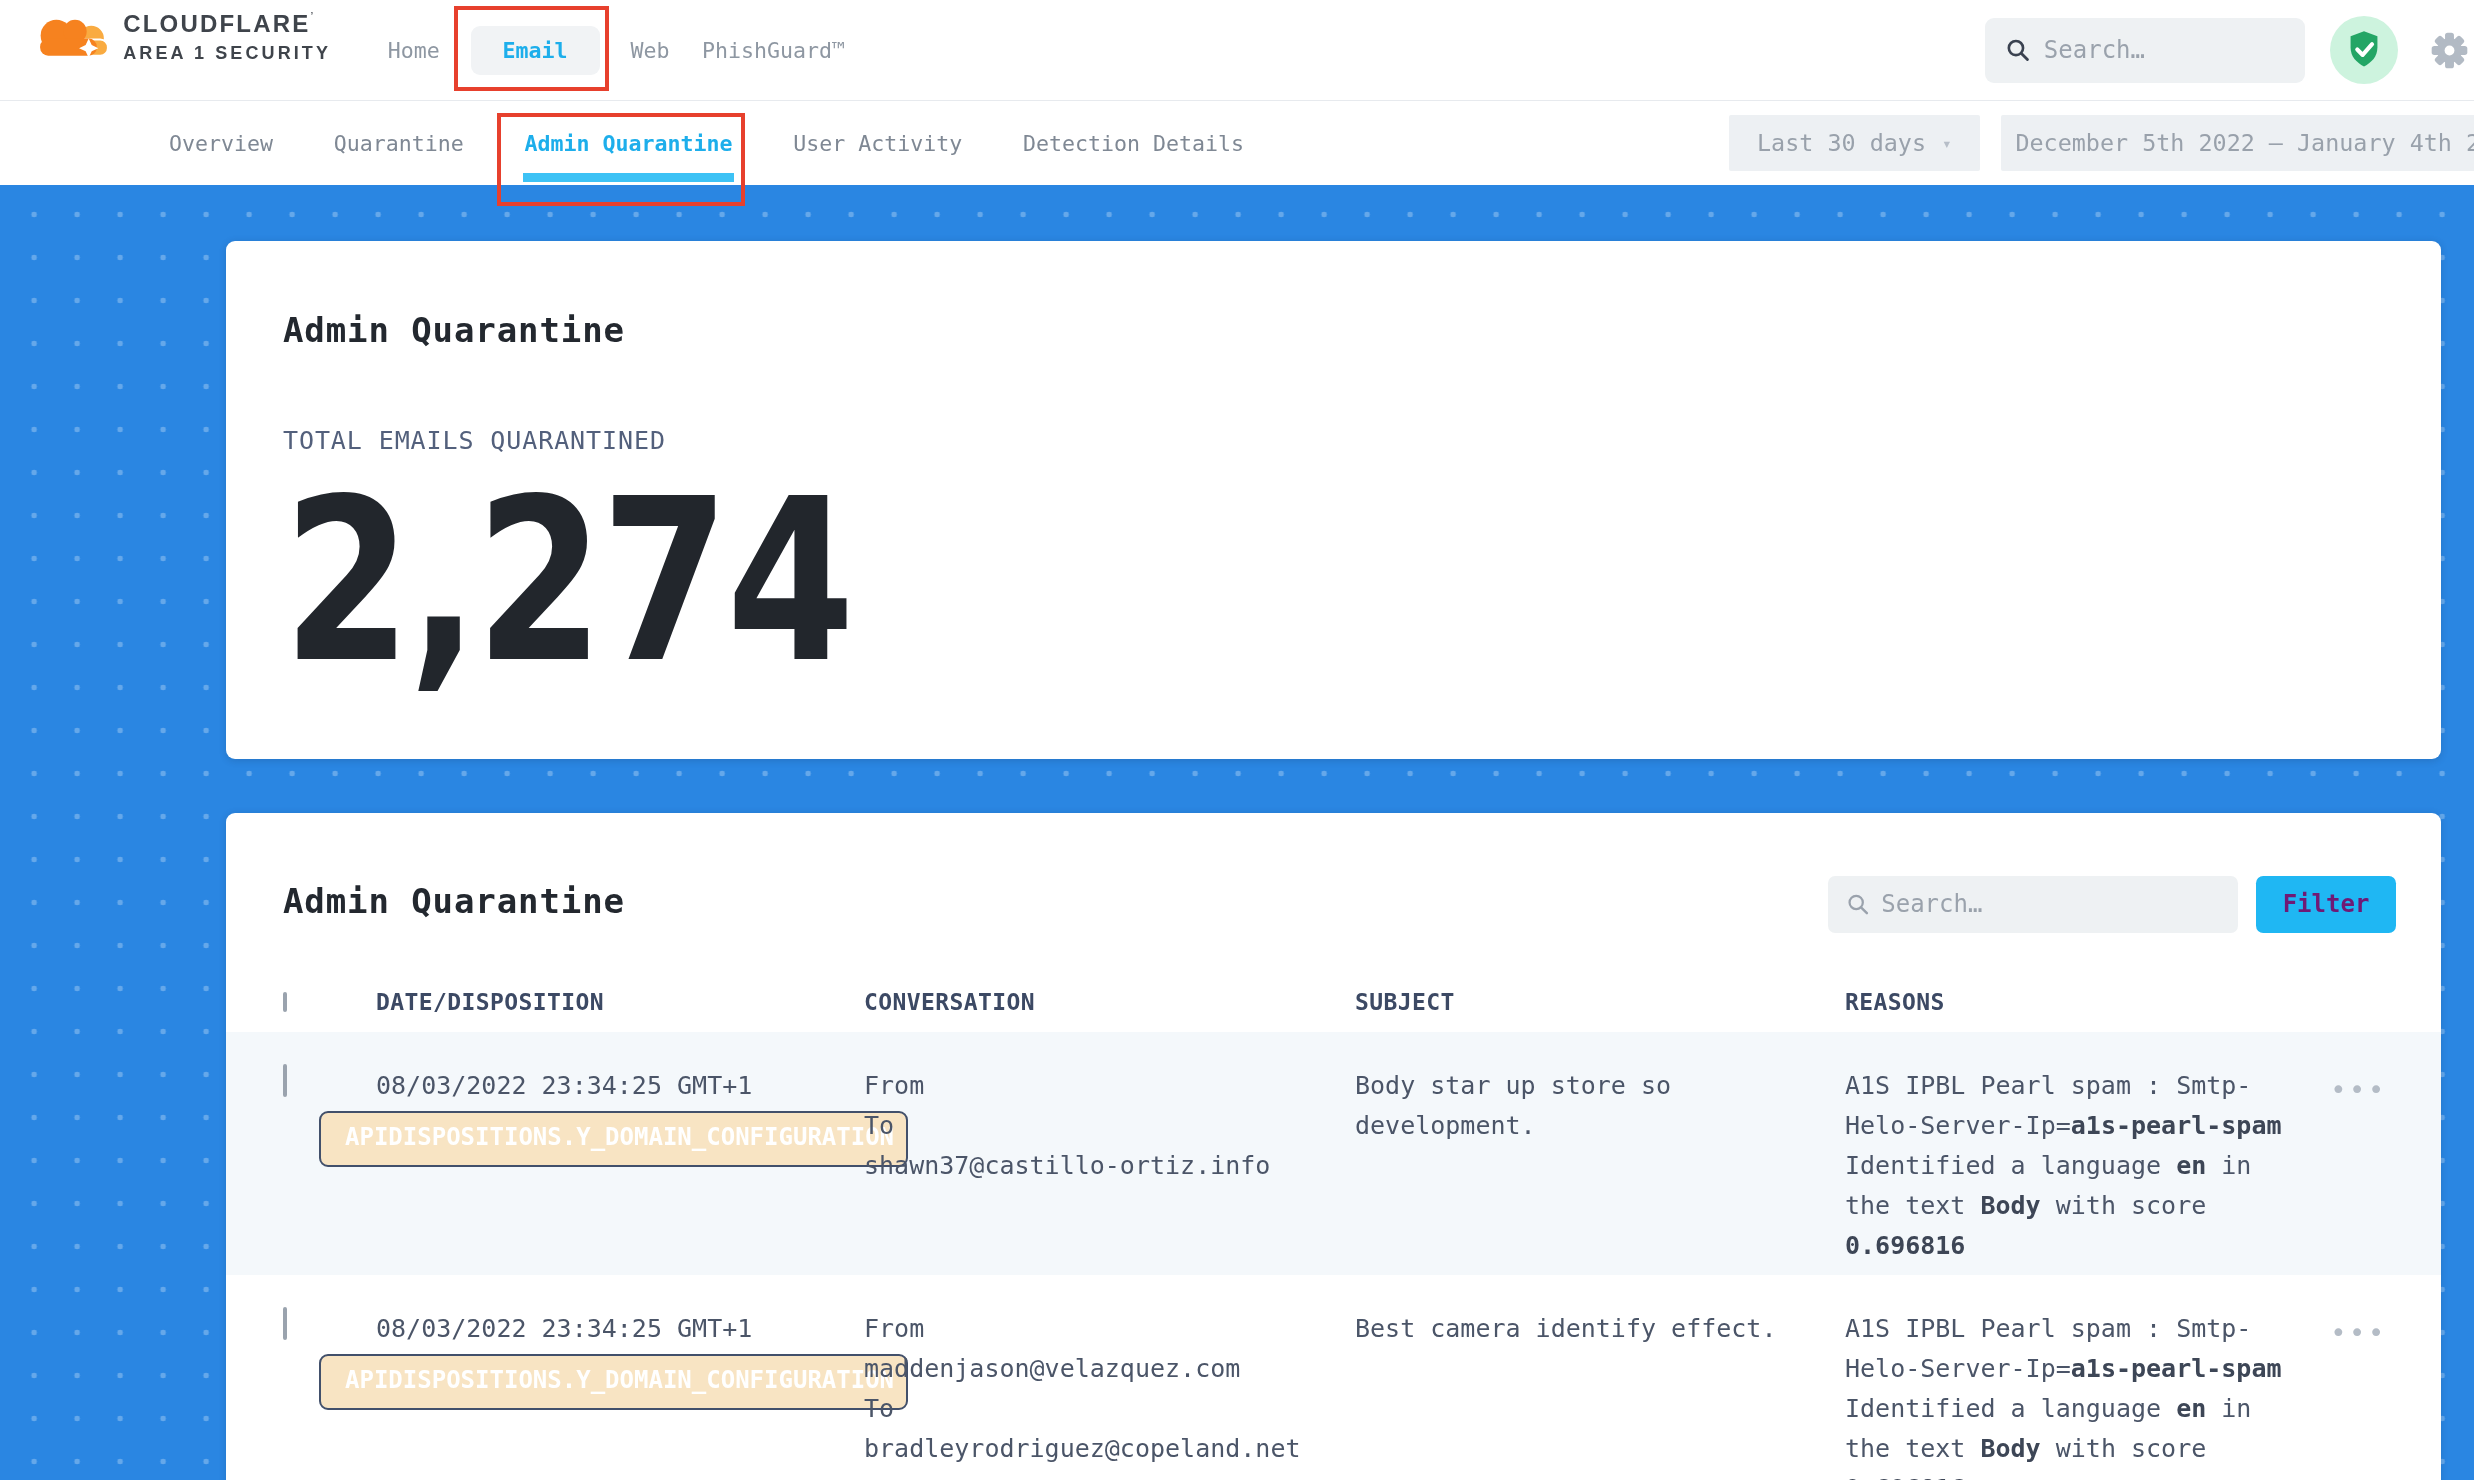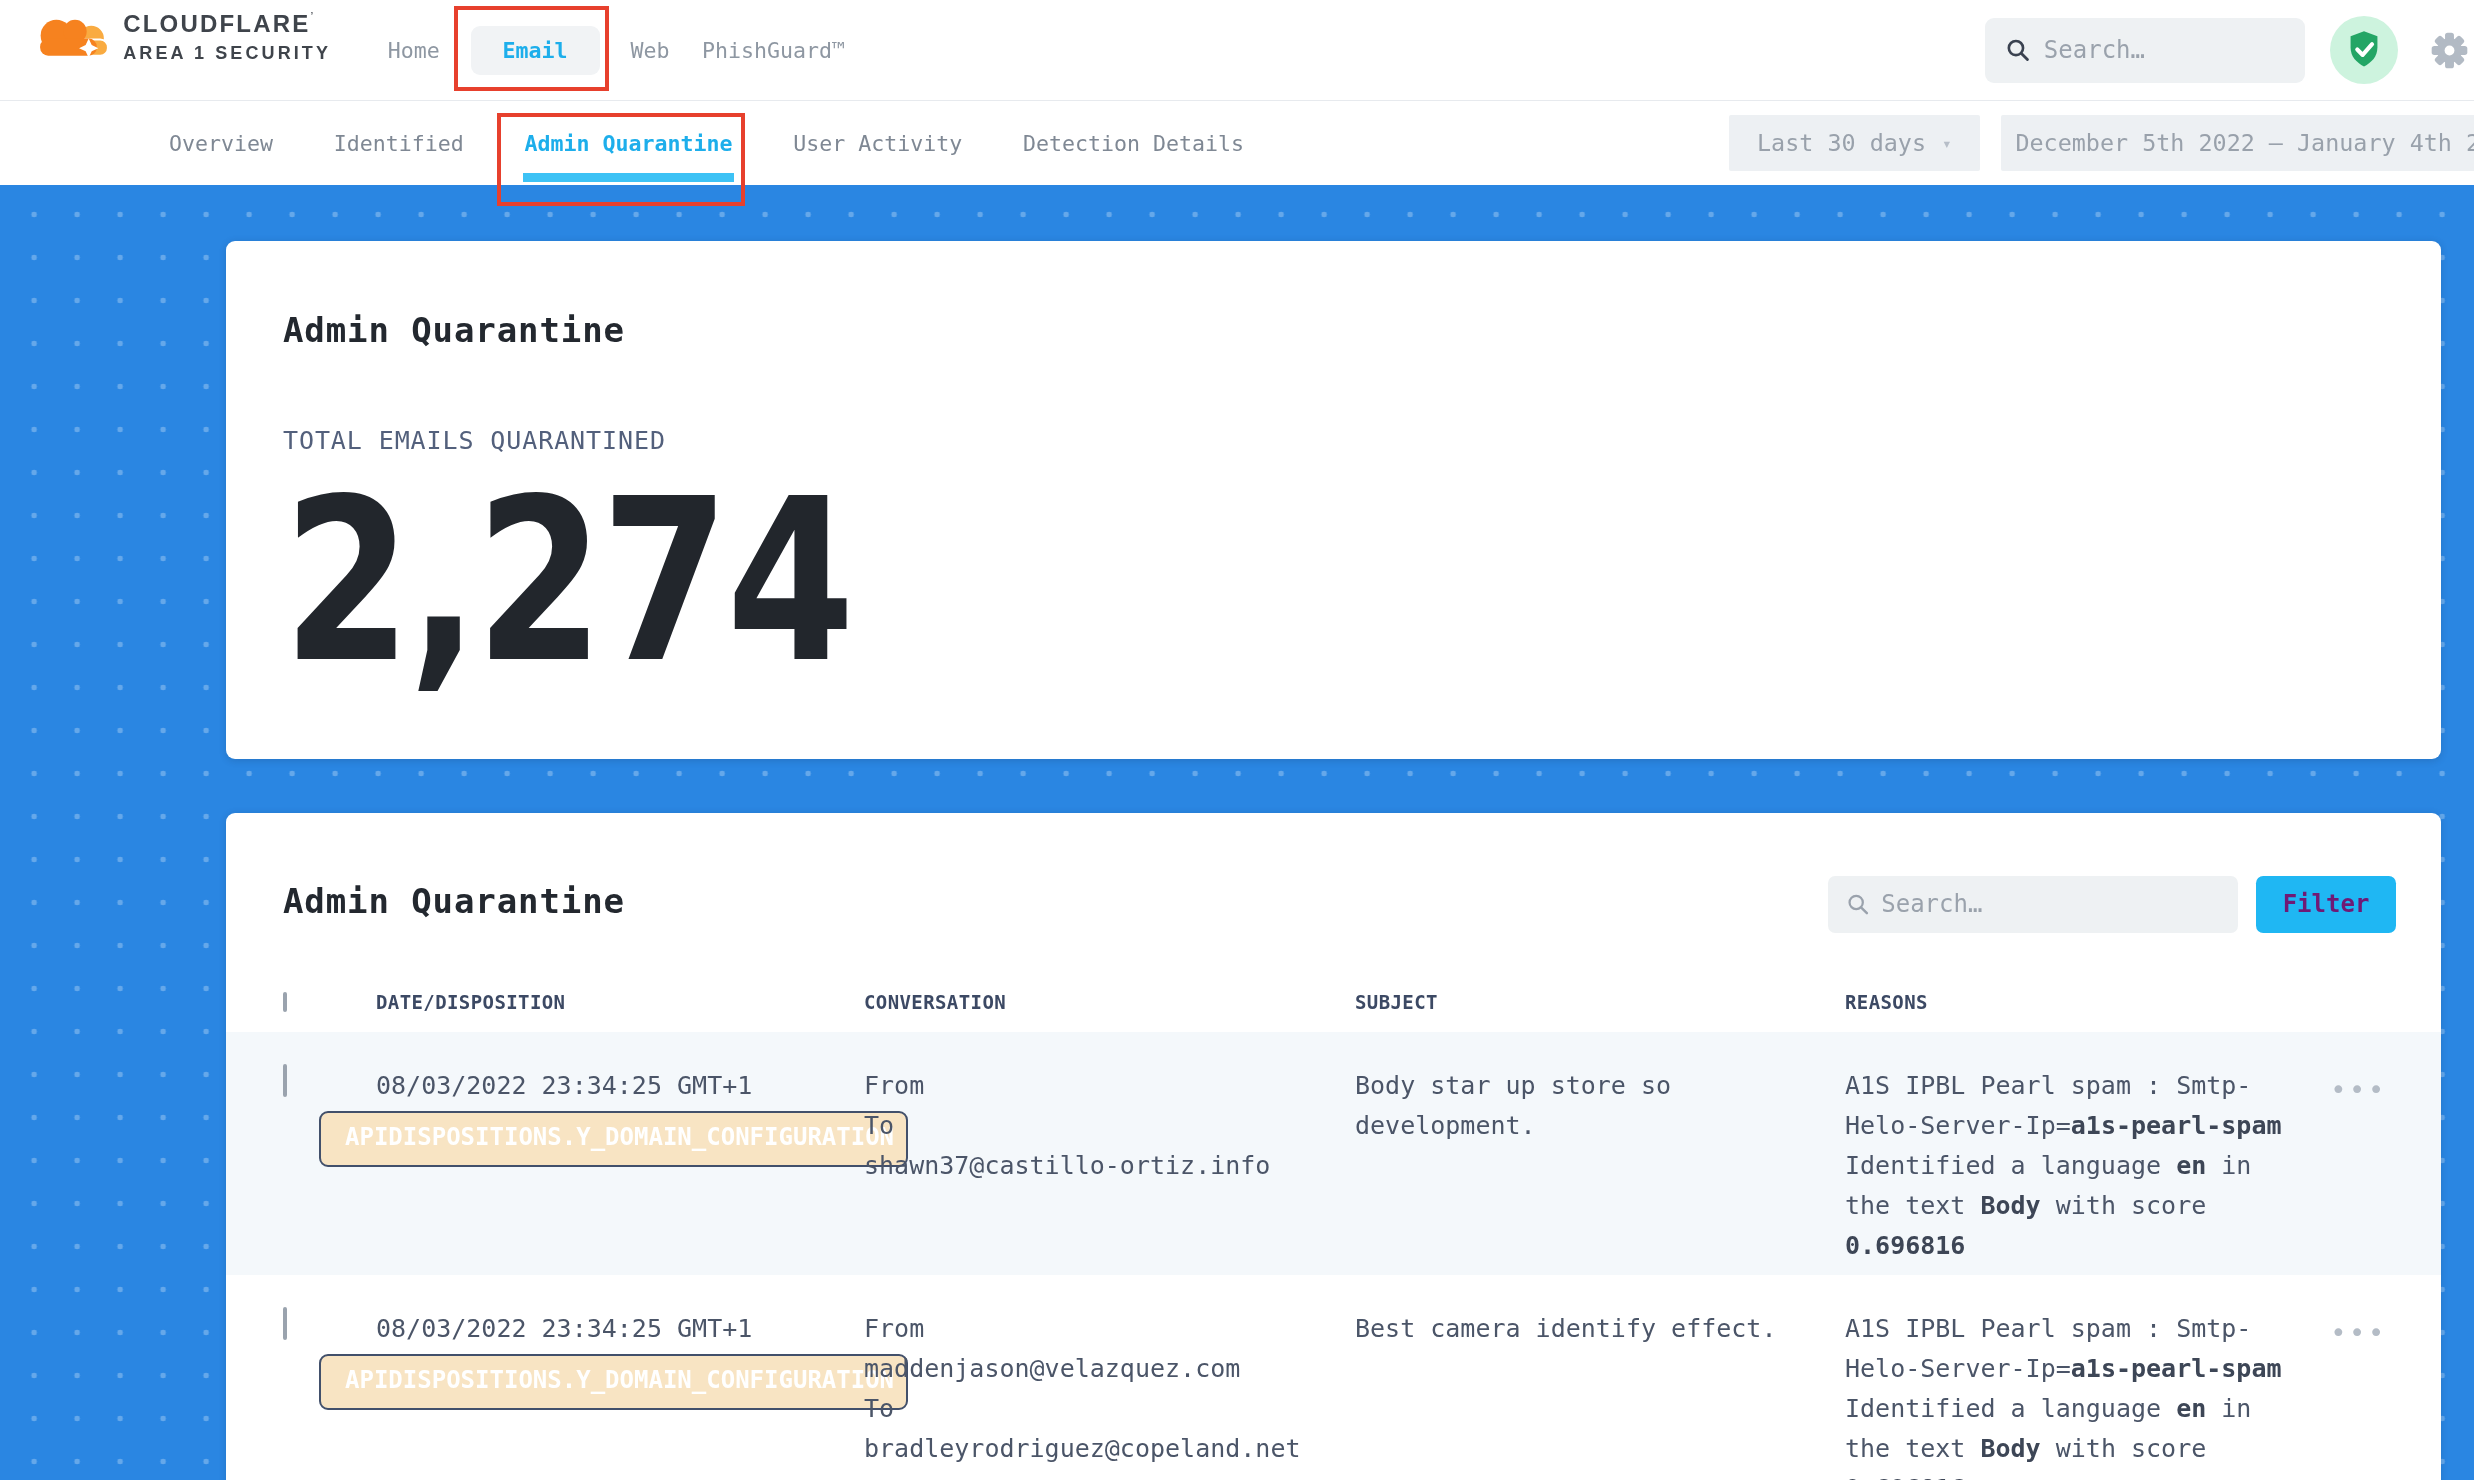--- a/index.html
+++ b/index.html
@@ -54,21 +54,21 @@
   .card-table { top:629px; height:1033px; padding:68px 0 0; }
   .table-head { display:flex; justify-content:space-between; align-items:flex-start; padding:0 45px 0 57px; }
   .table-controls { display:flex; align-items:center; margin-top:-5.4px; }
   .table-search { width:410px; height:57px; background:#eef1f3; border-radius:7.2px; display:flex; align-items:center; padding:0 18px; }
   .table-search input { border:none; outline:none; background:transparent; font-family:inherit; font-size:24px; color:#4b5568; width:100%; margin-left:10.8px; }
   .table-search input::placeholder { color:#9aa2ac; }
   .filter-btn { width:140px; height:57px; margin-left:18px; background:#1fb7f3; border:none; border-radius:7.2px; color:#701a75; font-family:inherit; font-size:24px; font-weight:bold; cursor:pointer; }
 
   .grid { display:grid; grid-template-columns:93px 488px 491px 490px 453px 1fr; padding:0 45px 0 57px; }
   .thead { margin-top:40px; height:59px; align-items:center; }
-  .th { font-size:19px; font-weight:bold; color:#3c4964; letter-spacing:0.4px; }
+  .th { font-size:23px; font-weight:bold; color:#3c4964; letter-spacing:0.4px; }
   .checkbox { width:29px; height:29px; border:2.7px solid #9aa3ae; border-radius:8px; background:transparent; cursor:pointer; }
   .trow { position:relative; min-height:243px; padding-top:34px; font-size:25px; color:#4b5568; }
   .trow.tinted { background:#f4f8fb; }
   .cell { line-height:40px; }
   .cell-conv { position:relative; z-index:2; }
   .cell-subject { width:449px; overflow-wrap:break-word; }
   .cell-reason { width:449px; line-height:40px; overflow-wrap:break-word; }
   .cell-reason b { color:#3d4656; }
   .badge { position:absolute; left:93px; top:79px; width:589px; height:56px; background:#f8e4c3; border:2.7px solid #42506b; border-radius:9px; z-index:1; overflow:hidden; white-space:nowrap; padding-left:24px; line-height:49px; font-size:24px; font-weight:bold; color:#ffffff; }
   .dots-menu { justify-self:end; margin-top:10.8px; margin-right:9px; color:#b4bcc6; font-size:27px; letter-spacing:2.7px; cursor:pointer; line-height:27px; }
@@ -131,21 +131,21 @@
           </g>
           <circle cx="23" cy="23" r="5.5" fill="#ffffff"></circle>
         </svg>
       </div>
     </div>
   </header>
 
   <nav class="subnav">
     <div class="tabs">
       <div class="tab">Overview</div>
-      <div class="tab">Identified</div>
+      <div class="tab">Quarantine</div>
       <div class="tab active">Admin Quarantine</div>
       <div class="tab">User Activity</div>
       <div class="tab">Detection Details</div>
     </div>
     <div class="chip range-chip">
       <span>Last 30 days</span>
       <span class="range-caret">▾</span>
     </div>
     <div class="chip date-chip">
       <span>December 5th 2022 — January 4th 2023</span>

